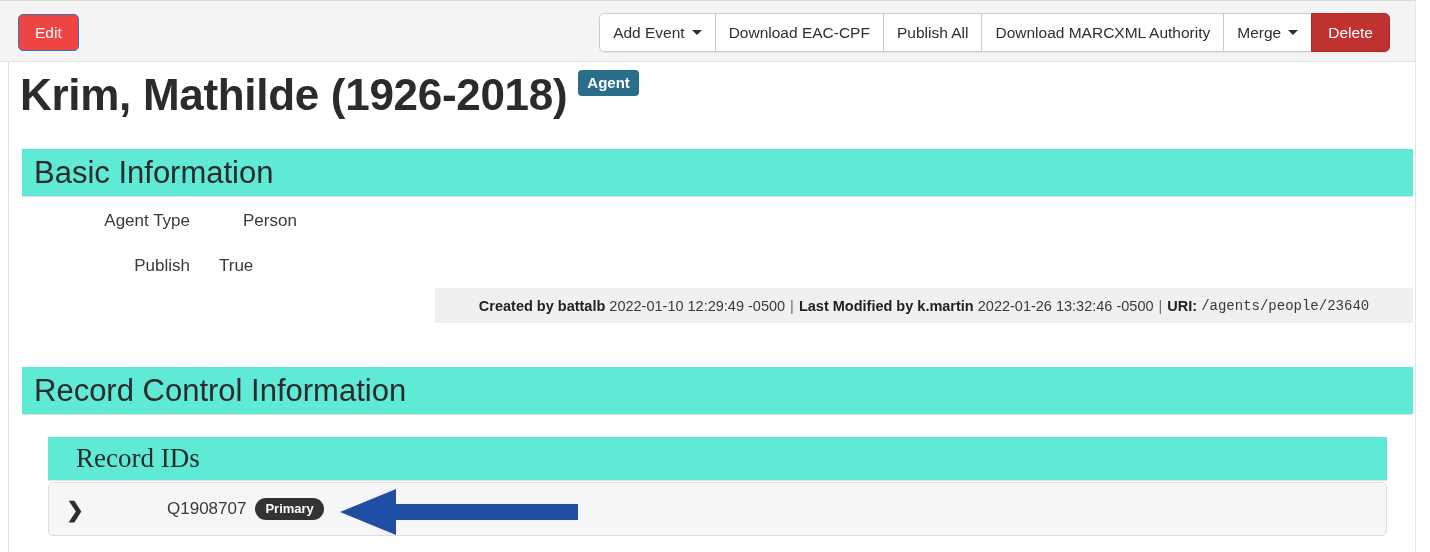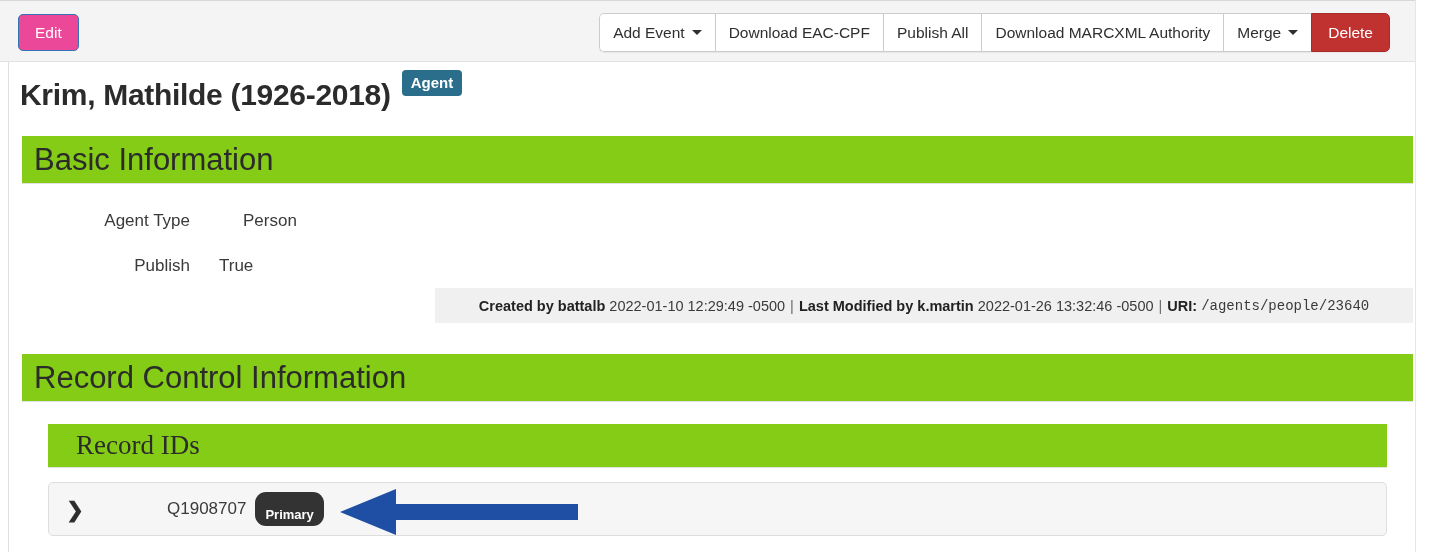--- a/index.html
+++ b/index.html
@@ -48,21 +48,21 @@
     box-sizing: border-box;
   }
   .btn-edit {
     position: absolute;
     left: 18px;
     top: 13px;
     height: 37px;
     padding: 0 16px;
     display: flex;
     align-items: center;
-    background: #ec4899;
+    background: #ef4444;
     border: 1px solid #3474b4;
     border-radius: 5px;
     color: #ffffff;
     font-size: 15.5px;
     line-height: 1;
     cursor: pointer;
     box-sizing: border-box;
   }
 
   .btn-group {
@@ -113,21 +113,21 @@
   
   .title-row {
     position: absolute;
     left: 20px;
     top: 62px;
     height: 66px;
     display: flex;
     align-items: center;
   }
   .page-title {
-    font-size: 30px;
+    font-size: 44px;
     font-weight: bold;
     color: #2b2b2b;
     letter-spacing: -0.3px;
     line-height: 1;
   }
   .agent-badge {
     margin-left: 11px;
     align-self: flex-start;
     margin-top: 8px;
     background: #2b6e8b;
@@ -145,25 +145,26 @@
     left: 8px;
     top: 62px;
     width: 1px;
     height: 490px;
     background: #e0e0e0;
   }
 
   
   .sec-bar {
     position: absolute;
-    background: #84cc16;
+    background: #5eead4;
     border-bottom: 1px solid #e1e1e1;
     display: flex;
     align-items: center;
     box-sizing: border-box;
+    margin-top: 13px;
   }
   .sec-bar .sec-title {
     font-size: 31px;
     color: #2b2b2b;
     line-height: 1;
     font-weight: normal;
   }
 
   #sec-basic {
     left: 22px; top: 136px;
@@ -258,21 +259,21 @@
     color: #3a3a3a;
     display: flex;
     align-items: center;
   }
   .primary-badge {
     margin-left: 9px;
     background: #333333;
     color: #ffffff;
     font-size: 13px;
     font-weight: bold;
-    padding: 16px 10px 5px 10px;
+    padding: 4px 10px 5px 10px;
     border-radius: 11px;
     line-height: 1;
   }
 
   
   .arrow-anno {
     position: absolute;
     left: 340px;
     top: 489px;
     width: 238px;

